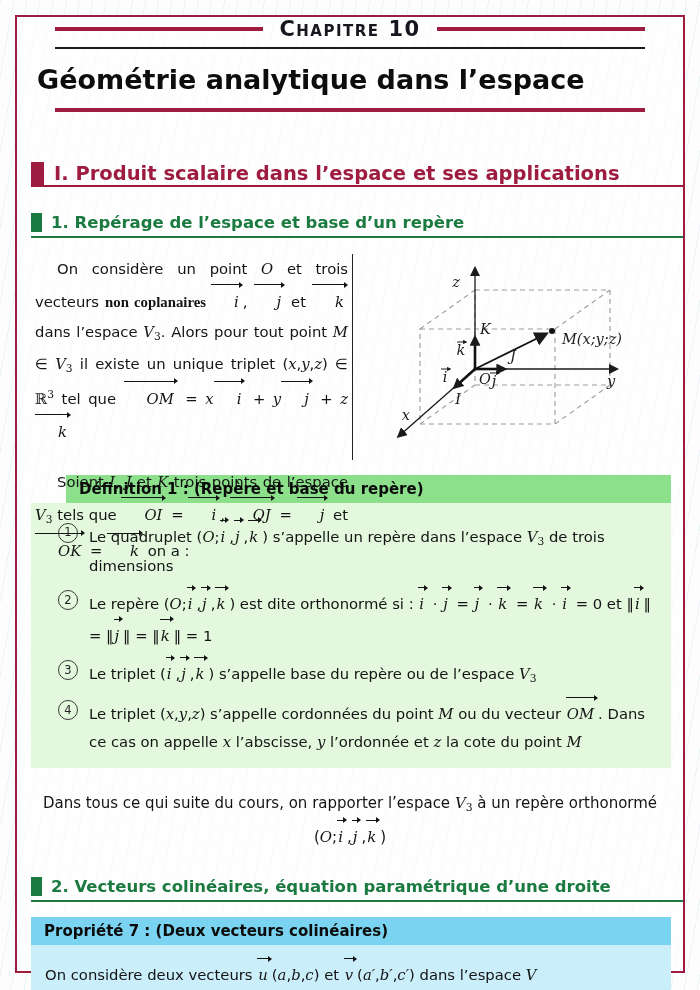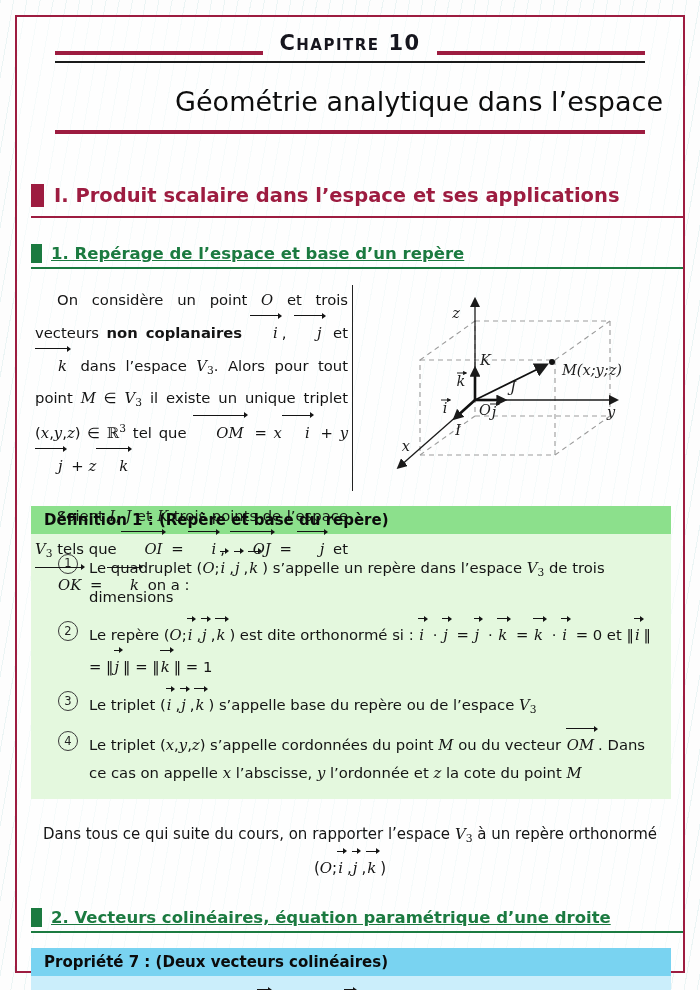--- a/index.html
+++ b/index.html
@@ -9,55 +9,55 @@
     background:
       repeating-linear-gradient(100deg, rgba(120,190,190,0.13) 0 1px, transparent 1px 13px),
       #fdfdfd;
   }
   .page{
     position:absolute;left:15px;top:15px;right:15px;bottom:17px;
     border:2px solid var(--maroon,#9d1c40);
     background:rgba(255,255,255,0.55);
   }
   
-  .chapter-band{display:flex;align-items:flex-end;margin:14px 38px 0;}
+  .chapter-band{display:flex;align-items:center;margin:0 38px 0;}
   .cb-rule{flex:1;height:4px;background:var(--maroon,#9d1c40);}
   .cb-text{margin:0 16px;font-size:21px;font-weight:700;font-variant:small-caps;letter-spacing:1.5px;color:#16161e;white-space:nowrap;}
   .black-rule{height:1.5px;background:#1a1a1a;margin:6px 38px 0;}
-  .title{text-align:right;font-size:27px;font-weight:400;color:#0d0d0d;margin:23px 20px 0;}
+  .title{text-align:left;font-size:27px;font-weight:700;color:#0d0d0d;margin:15px 20px 0;}
   .maroon-rule{height:4.5px;background:var(--maroon,#9d1c40);margin:13px 38px 0;}
   
   .h1{display:flex;align-items:stretch;gap:10px;color:var(--maroon,#9d1c40);font-size:19.5px;font-weight:700;
-      border-bottom:2.5px solid var(--maroon,#9d1c40);padding-bottom:9px;margin:50px 0 0 14px;}
+      border-bottom:2.5px solid var(--maroon,#9d1c40);padding-bottom:0;margin:50px 0 0 14px;}
   .h1 .sq{width:13px;background:var(--maroon,#9d1c40);flex:none;}
   .h2{display:flex;align-items:stretch;gap:9px;color:var(--green,#1b7a40);font-size:16.5px;font-weight:700;
-      border-bottom:2px solid var(--green,#1b7a40);padding-bottom:4px;margin:26px 0 0 14px;text-decoration:underline;}
+      border-bottom:2px solid var(--green,#1b7a40);padding-bottom:4px;margin:26px 0 0 14px;}
   .h2 .sq{width:11px;background:var(--green,#1b7a40);flex:none;}
   
   .columns{display:flex;margin:16px 0 0 18px;height:206px;}
   .text-col{width:313px;border-right:1.6px solid #222;padding-right:4px;font-size:14.8px;}
   .text-col p{margin:0;text-align:justify;text-indent:22px;line-height:1.97;}
   .text-col p + p{margin-top:21px;}
   .fig-col{flex:1;display:flex;justify-content:center;align-items:flex-start;padding-top:2px;}
   svg text{font-family:"DejaVu Serif","Liberation Serif",serif;font-style:italic;font-size:14.5px;fill:#1c1c1c;}
   
   .cbox{margin:15px 12px 0 14px;}
   .cbox .hd{font-weight:700;font-size:15px;padding:5px 13px;color:#0b0b0b;}
-  .def .hd{background:var(--def-hd,#8ce08c);}
+  .def .hd{background:var(--def-hd,#8ce08c);margin-left:35px;}
   .def .bd{background:var(--def-bd,#e4f8de);padding:9px 14px 13px;}
   .prop .hd{background:var(--prop-hd,#79d3f1);}
   .prop .bd{background:var(--prop-bd,#cbeefb);padding:8px 14px 11px;}
   .box-item{display:flex;gap:11px;margin:7px 0 0 13px;line-height:1.85;font-size:14.8px;align-items:flex-start;}
   .prop .intro{font-size:14.8px;line-height:1.9;margin-top:4px;}
   .cnum{display:inline-flex;align-items:center;justify-content:center;width:18px;height:18px;flex:none;
         border:1.2px solid #3a3a3a;border-radius:50%;font-size:11.5px;margin-top:4px;background:transparent;color:#222;}
   .note{margin:21px 22px 0;font-size:15px;line-height:1.9;text-align:center;}
   
   .segs{white-space:pre-wrap;}
-  .seg-b{font-weight:700;}
+  .seg-b{font-weight:700;font-family:Liberation Serif, serif;}
   .seg-i{font-family:"DejaVu Serif","Liberation Serif",serif;font-style:italic;}
   .seg-bb{font-family:"DejaVu Serif","Liberation Serif",serif;}
   .seg-sb{font-size:0.72em;vertical-align:-0.32em;font-family:"DejaVu Serif",serif;}
   .seg-sp{font-size:0.72em;vertical-align:0.55em;font-family:"DejaVu Serif",serif;}
   .seg-v{font-family:"DejaVu Serif","Liberation Serif",serif;font-style:italic;position:relative;display:inline-block;padding:4px 4px 0 1px;}
   .seg-v::before{content:"";position:absolute;top:1px;left:0;right:4px;border-top:1.3px solid currentColor;}
   .seg-v::after{content:"";position:absolute;top:-1.6px;right:0;width:0;height:0;
         border-top:3px solid transparent;border-bottom:3px solid transparent;border-left:4.5px solid currentColor;}
 </style>
 </head>

